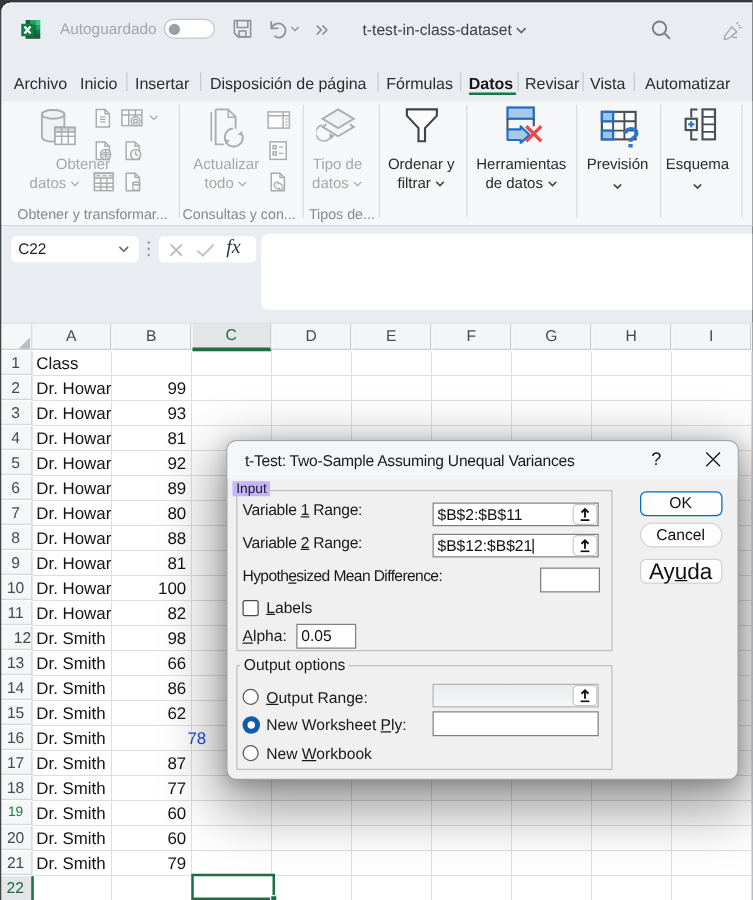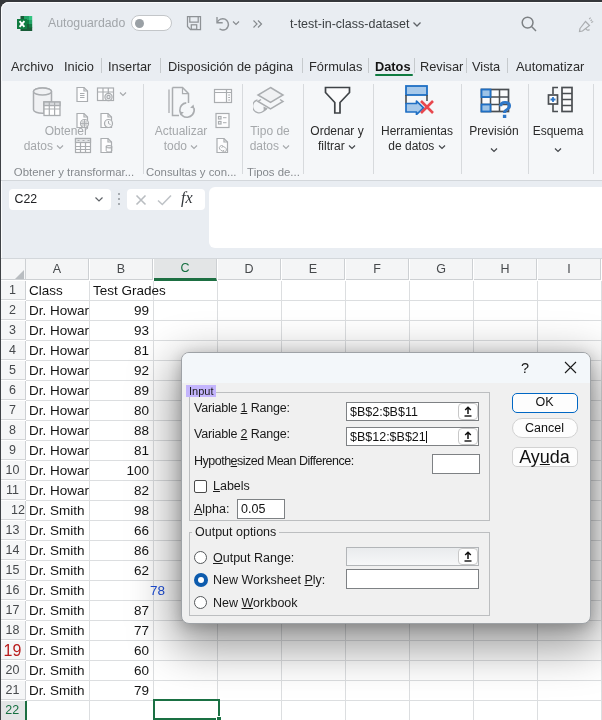--- a/index.html
+++ b/index.html
@@ -251,21 +251,20 @@
 <div style="position:absolute;left:90px;top:0;width:63px;height:21px;background:#f4f5f6;border-right:1px solid #cdd0d3;border-bottom:1px solid #cdd0d3;color:#46494c;font-size:12.5px;line-height:21px;text-align:center">B</div>
 <div style="position:absolute;left:154px;top:0;width:63px;height:22px;background:#e3e5e6;border-right:1px solid #cdd0d3;border-bottom:3px solid #1d6f42;color:#156f40;font-size:12.5px;line-height:19px;text-align:center">C</div>
 <div style="position:absolute;left:218px;top:0;width:63px;height:21px;background:#f4f5f6;border-right:1px solid #cdd0d3;border-bottom:1px solid #cdd0d3;color:#46494c;font-size:12.5px;line-height:21px;text-align:center">D</div>
 <div style="position:absolute;left:282px;top:0;width:63px;height:21px;background:#f4f5f6;border-right:1px solid #cdd0d3;border-bottom:1px solid #cdd0d3;color:#46494c;font-size:12.5px;line-height:21px;text-align:center">E</div>
 <div style="position:absolute;left:346px;top:0;width:63px;height:21px;background:#f4f5f6;border-right:1px solid #cdd0d3;border-bottom:1px solid #cdd0d3;color:#46494c;font-size:12.5px;line-height:21px;text-align:center">F</div>
 <div style="position:absolute;left:410px;top:0;width:63px;height:21px;background:#f4f5f6;border-right:1px solid #cdd0d3;border-bottom:1px solid #cdd0d3;color:#46494c;font-size:12.5px;line-height:21px;text-align:center">G</div>
 <div style="position:absolute;left:474px;top:0;width:63px;height:21px;background:#f4f5f6;border-right:1px solid #cdd0d3;border-bottom:1px solid #cdd0d3;color:#46494c;font-size:12.5px;line-height:21px;text-align:center">H</div>
 <div style="position:absolute;left:538px;top:0;width:63px;height:21px;background:#f4f5f6;border-right:1px solid #cdd0d3;border-bottom:1px solid #cdd0d3;color:#46494c;font-size:12.5px;line-height:21px;text-align:center">I</div>
 <div style="position:absolute;left:0;top:22px;width:26px;height:19px;background:#f5f6f7;border-right:1px solid #cdd0d3;border-bottom:1px solid #d4d6d8;color:#46494c;font-size:12.5px;line-height:19px;text-align:center">1</div>
 <div style="position:absolute;left:29px;top:22px;width:60px;height:19px;overflow:hidden;white-space:nowrap;color:#141414;font-size:13.5px;line-height:19px">Class</div>
-<div style="position:absolute;left:93px;top:22px;width:120px;height:19px;white-space:nowrap;color:#141414;font-size:13.5px;line-height:19px">Test Grades</div>
 <div style="position:absolute;left:0;top:42px;width:26px;height:19px;background:#f5f6f7;border-right:1px solid #cdd0d3;border-bottom:1px solid #d4d6d8;color:#46494c;font-size:12.5px;line-height:19px;text-align:center">2</div>
 <div style="position:absolute;left:29px;top:42px;width:60px;height:19px;overflow:hidden;white-space:nowrap;color:#141414;font-size:13.5px;line-height:19px">Dr. Howard</div>
 <div style="position:absolute;left:90px;top:42px;width:59px;height:19px;text-align:right;color:#141414;font-size:13.5px;line-height:19px">99</div>
 <div style="position:absolute;left:0;top:62px;width:26px;height:19px;background:#f5f6f7;border-right:1px solid #cdd0d3;border-bottom:1px solid #d4d6d8;color:#46494c;font-size:12.5px;line-height:19px;text-align:center">3</div>
 <div style="position:absolute;left:29px;top:62px;width:60px;height:19px;overflow:hidden;white-space:nowrap;color:#141414;font-size:13.5px;line-height:19px">Dr. Howard</div>
 <div style="position:absolute;left:90px;top:62px;width:59px;height:19px;text-align:right;color:#141414;font-size:13.5px;line-height:19px">93</div>
 <div style="position:absolute;left:0;top:82px;width:26px;height:19px;background:#f5f6f7;border-right:1px solid #cdd0d3;border-bottom:1px solid #d4d6d8;color:#46494c;font-size:12.5px;line-height:19px;text-align:center">4</div>
 <div style="position:absolute;left:29px;top:82px;width:60px;height:19px;overflow:hidden;white-space:nowrap;color:#141414;font-size:13.5px;line-height:19px">Dr. Howard</div>
 <div style="position:absolute;left:90px;top:82px;width:59px;height:19px;text-align:right;color:#141414;font-size:13.5px;line-height:19px">81</div>
 <div style="position:absolute;left:0;top:102px;width:26px;height:19px;background:#f5f6f7;border-right:1px solid #cdd0d3;border-bottom:1px solid #d4d6d8;color:#46494c;font-size:12.5px;line-height:19px;text-align:center">5</div>
@@ -303,38 +302,39 @@
 <div style="position:absolute;left:90px;top:302px;width:59px;height:19px;text-align:right;color:#141414;font-size:13.5px;line-height:19px">62</div>
 <div style="position:absolute;left:0;top:322px;width:26px;height:19px;background:#f5f6f7;border-right:1px solid #cdd0d3;border-bottom:1px solid #d4d6d8;color:#46494c;font-size:12.5px;line-height:19px;text-align:center">16</div>
 <div style="position:absolute;left:29px;top:322px;width:60px;height:19px;overflow:hidden;white-space:nowrap;color:#141414;font-size:13.5px;line-height:19px">Dr. Smith</div>
 <div style="position:absolute;left:106px;top:322px;width:59px;height:19px;text-align:right;color:#1d4ed8;font-size:13.5px;line-height:19px">78</div>
 <div style="position:absolute;left:0;top:342px;width:26px;height:19px;background:#f5f6f7;border-right:1px solid #cdd0d3;border-bottom:1px solid #d4d6d8;color:#46494c;font-size:12.5px;line-height:19px;text-align:center">17</div>
 <div style="position:absolute;left:29px;top:342px;width:60px;height:19px;overflow:hidden;white-space:nowrap;color:#141414;font-size:13.5px;line-height:19px">Dr. Smith</div>
 <div style="position:absolute;left:90px;top:342px;width:59px;height:19px;text-align:right;color:#141414;font-size:13.5px;line-height:19px">87</div>
 <div style="position:absolute;left:0;top:362px;width:26px;height:19px;background:#f5f6f7;border-right:1px solid #cdd0d3;border-bottom:1px solid #d4d6d8;color:#46494c;font-size:12.5px;line-height:19px;text-align:center">18</div>
 <div style="position:absolute;left:29px;top:362px;width:60px;height:19px;overflow:hidden;white-space:nowrap;color:#141414;font-size:13.5px;line-height:19px">Dr. Smith</div>
 <div style="position:absolute;left:90px;top:362px;width:59px;height:19px;text-align:right;color:#141414;font-size:13.5px;line-height:19px">77</div>
-<div style="position:absolute;left:0;top:382px;width:26px;height:19px;background:#f5f6f7;border-right:1px solid #cdd0d3;border-bottom:1px solid #d4d6d8;color:#b91c1c;font-size:16px;line-height:19px;text-align:center">19</div>
+<div style="position:absolute;left:0;top:382px;width:26px;height:19px;background:#f5f6f7;border-right:1px solid #cdd0d3;border-bottom:1px solid #d4d6d8;color:#15803d;font-size:11px;line-height:19px;text-align:center">19</div>
 <div style="position:absolute;left:29px;top:382px;width:60px;height:19px;overflow:hidden;white-space:nowrap;color:#141414;font-size:13.5px;line-height:19px">Dr. Smith</div>
 <div style="position:absolute;left:90px;top:382px;width:59px;height:19px;text-align:right;color:#141414;font-size:13.5px;line-height:19px">60</div>
 <div style="position:absolute;left:0;top:402px;width:26px;height:19px;background:#f5f6f7;border-right:1px solid #cdd0d3;border-bottom:1px solid #d4d6d8;color:#46494c;font-size:12.5px;line-height:19px;text-align:center">20</div>
 <div style="position:absolute;left:29px;top:402px;width:60px;height:19px;overflow:hidden;white-space:nowrap;color:#141414;font-size:13.5px;line-height:19px">Dr. Smith</div>
 <div style="position:absolute;left:90px;top:402px;width:59px;height:19px;text-align:right;color:#141414;font-size:13.5px;line-height:19px">60</div>
 <div style="position:absolute;left:0;top:422px;width:26px;height:19px;background:#f5f6f7;border-right:1px solid #cdd0d3;border-bottom:1px solid #d4d6d8;color:#46494c;font-size:12.5px;line-height:19px;text-align:center">21</div>
 <div style="position:absolute;left:29px;top:422px;width:60px;height:19px;overflow:hidden;white-space:nowrap;color:#141414;font-size:13.5px;line-height:19px">Dr. Smith</div>
 <div style="position:absolute;left:90px;top:422px;width:59px;height:19px;text-align:right;color:#141414;font-size:13.5px;line-height:19px">79</div>
 <div style="position:absolute;left:0;top:442px;width:26.5px;height:20px;background:#e3e5e6;border-right:2.5px solid #1d6f42;color:#156f40;font-size:12.5px;line-height:19px;text-align:center">22</div>
 
   <div class="abs" style="left:152px;top:699px;width:66px;height:22px;margin-top:-458px"></div>
 </div>
 <div class="abs" style="left:152.5px;top:698.5px;width:67.5px;height:21.5px;border:2.5px solid #1a7043;background:#fff"></div>
 <div class="abs" style="left:215.5px;top:715.5px;width:5.5px;height:5px;background:#1a7043;border-left:1.5px solid #fff;border-top:1.5px solid #fff"></div>
 
 <div class="abs" style="left:181px;top:352px;width:410px;height:272px;background:#f0f0f0;border:1px solid #9ea2a6;border-radius:8px;box-shadow:0 16px 45px 8px rgba(0,0,0,0.40),0 3px 14px rgba(0,0,0,0.20)">
   <div class="abs" style="left:0;top:0;width:408px;height:30px;background:#f3f7fa;border-radius:7px 7px 0 0"></div>
+  <div class="abs" style="left:14px;top:9px;font-size:12.5px;letter-spacing:-0.2px;color:#1a1a1a">t-Test: Two-Sample Assuming Unequal Variances</div>
   <div class="abs" style="left:339px;top:7px;font-size:14.5px;color:#1a1a1a">?</div>
   <svg class="abs" style="left:382px;top:8px" width="13" height="13" viewBox="0 0 13 13" fill="none" stroke="#1a1a1a" stroke-width="1.1">
       <path d="M1 1 L12 12 M12 1 L1 12"></path>
     </svg>
   <div class="abs" style="left:6.5px;top:38.5px;width:301px;height:129px;border:1px solid #bcbec0"></div>
 <div class="abs" style="left:4px;top:32px;background:#c4b5fd;padding:0 3px;font-size:11px;color:#1a1a1a">Input</div>
 <div class="abs" style="left:12px;top:48px;font-size:12.5px;letter-spacing:-0.2px;color:#1a1a1a">Variable <u>1</u> Range:</div>
 <div class="abs" style="left:12px;top:74px;font-size:12.5px;letter-spacing:-0.2px;color:#1a1a1a">Variable <u>2</u> Range:</div>
 <div class="abs" style="left:12px;top:101px;font-size:12.5px;letter-spacing:-0.5px;color:#1a1a1a">Hypoth<u>e</u>sized Mean Difference:</div>
 <div class="abs" style="left:164px;top:48.5px;width:133px;height:19.5px;background:#fff;border:1px solid #7e8184"></div>

